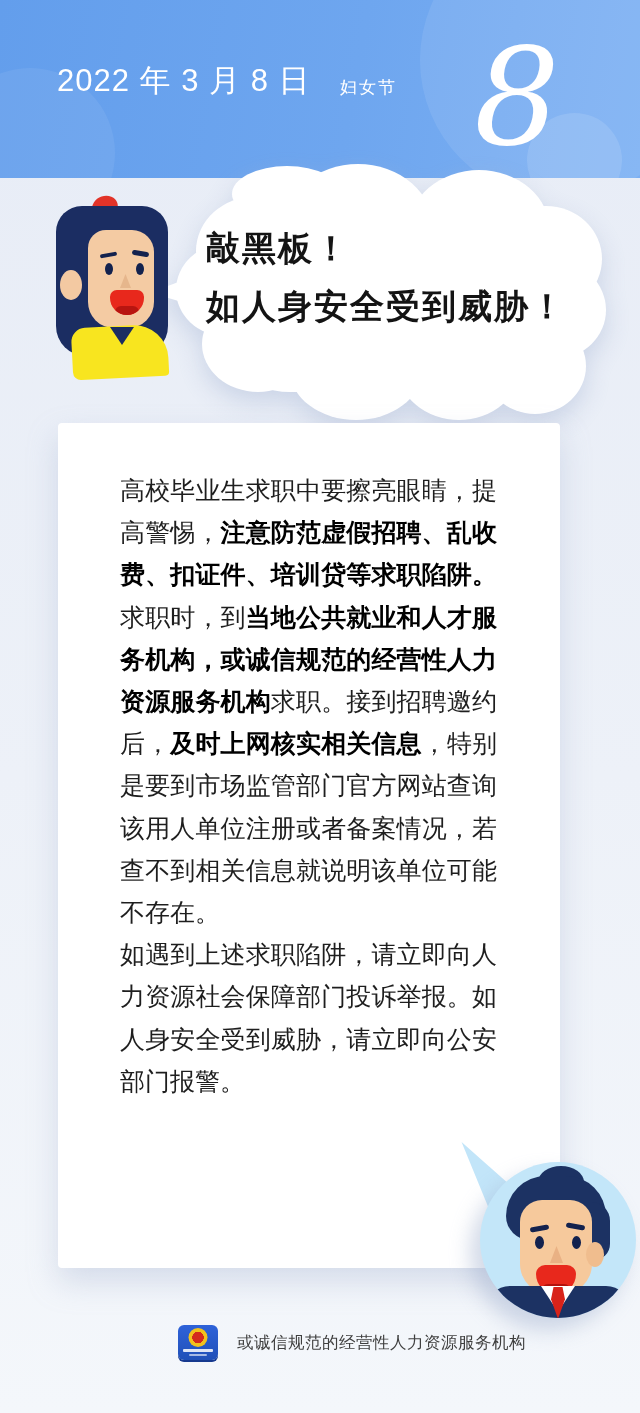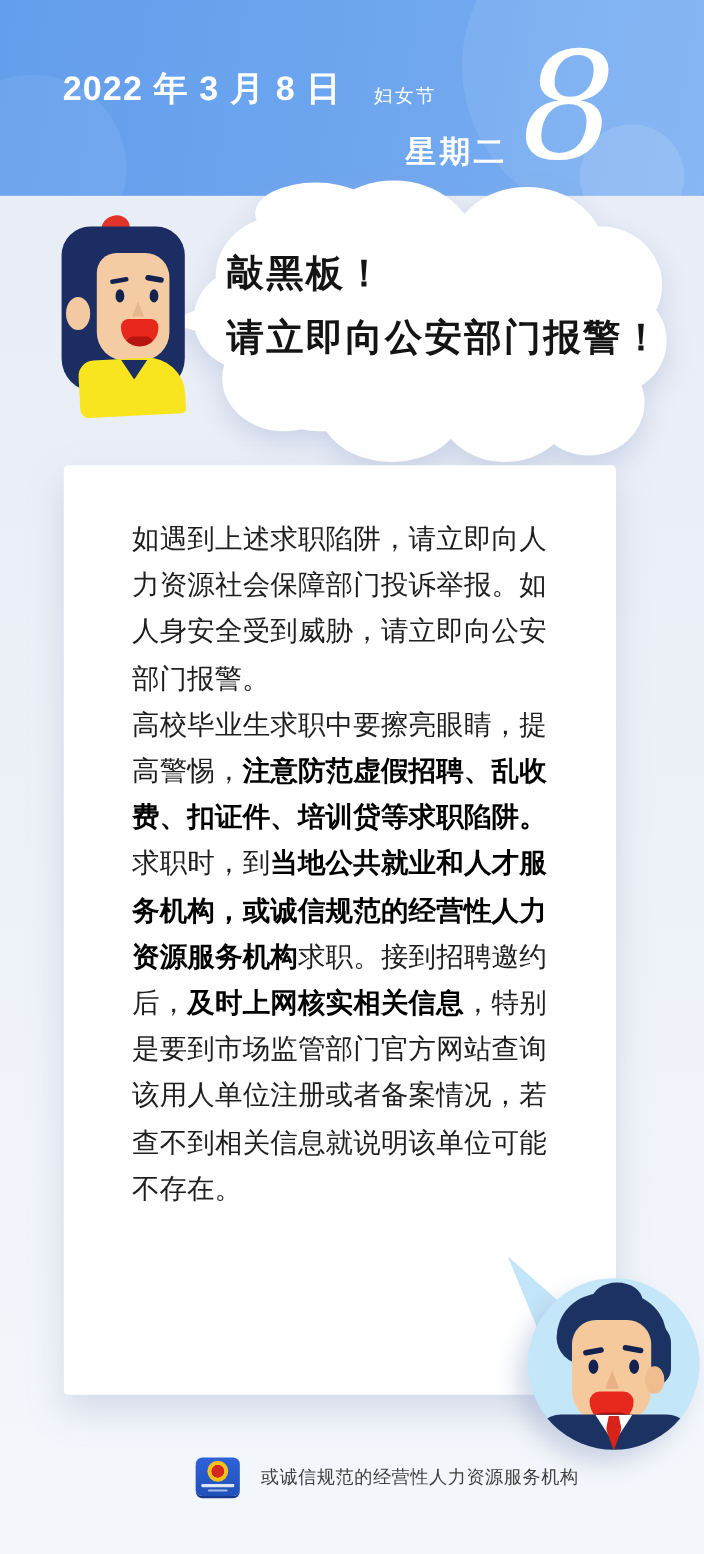--- a/index.html
+++ b/index.html
@@ -7,21 +7,21 @@
         font-family:"Liberation Sans",sans-serif;
         background:linear-gradient(180deg,#e7ecf6 0%,#edf1f8 55%,#f4f7fb 100%);}
 
   
   .header{position:absolute;left:0;top:0;width:640px;height:178px;overflow:hidden;
           background:linear-gradient(100deg,#639eec 0%,#6ea6ef 55%,#7cb0f3 100%);}
   .bokeh{position:absolute;border-radius:50%;background:rgba(255,255,255,0.09);}
   .bk1{right:-60px;top:-80px;width:280px;height:280px;}
   .bk2{left:-55px;bottom:-60px;width:170px;height:170px;background:rgba(255,255,255,0.07);}
   .bk3{right:18px;bottom:-30px;width:95px;height:95px;background:rgba(255,255,255,0.12);}
-  .hdr-date{position:absolute;left:57px;top:60px;font-size:31px;font-weight:bold;color:#ffffff;letter-spacing:1px;}
+  .hdr-date{position:absolute;left:57px;top:60px;font-size:31px;font-weight:normal;color:#ffffff;letter-spacing:1px;}
   .hdr-lunar{position:absolute;left:57px;top:110px;font-size:21px;color:rgba(255,255,255,0.95);letter-spacing:1px;}
   .hdr-festival{position:absolute;left:340px;top:76px;width:150px;text-align:left;font-size:17px;font-weight:normal;color:#fff;letter-spacing:2px;}
   .hdr-weekday{position:absolute;left:340px;top:119px;width:150px;text-align:center;font-size:28px;font-weight:bold;color:#fff;letter-spacing:3px;}
   .hdr-day{position:absolute;left:474px;top:30px;font-family:"DejaVu Serif",serif;font-style:italic;
            font-size:135px;line-height:135px;color:#ffffff;}
 
   
   .cloud{position:absolute;left:0;top:0;width:640px;height:460px;pointer-events:none;
          filter:drop-shadow(0 10px 12px rgba(165,180,210,0.45));}
   .cl{position:absolute;background:#ffffff;border-radius:50%;}
@@ -93,40 +93,39 @@
 <body>
 
 <div class="page">
 
   <div class="header">
     <div class="bokeh bk1"></div>
     <div class="bokeh bk2"></div>
     <div class="bokeh bk3"></div>
     <div class="hdr-date">2022 年 3 月 8 日</div>
     <div class="hdr-festival">妇女节</div>
-    <div class="hdr-weekday">星期二</div>
     <div class="hdr-day">8</div>
   </div>
 
   <div class="cloud">
     <div class="cl" style="left:232px;top:166px;width:110px;height:56px;"></div>
     <div class="cl" style="left:196px;top:196px;width:122px;height:110px;"></div>
     <div class="cl" style="left:282px;top:164px;width:152px;height:132px;"></div>
     <div class="cl" style="left:408px;top:170px;width:142px;height:122px;"></div>
     <div class="cl" style="left:490px;top:206px;width:112px;height:106px;"></div>
     <div class="cl" style="left:508px;top:262px;width:98px;height:96px;"></div>
     <div class="cl" style="left:484px;top:318px;width:102px;height:96px;"></div>
     <div class="cl" style="left:398px;top:316px;width:122px;height:104px;"></div>
     <div class="cl" style="left:290px;top:320px;width:132px;height:100px;"></div>
     <div class="cl" style="left:202px;top:296px;width:112px;height:96px;"></div>
     <div class="cl" style="left:176px;top:244px;width:98px;height:92px;"></div>
     <div class="cl-core"></div>
     <div class="cl-tail"></div>
     <div class="bubble-line bl1">敲黑板！</div>
-    <div class="bubble-line bl2">请立即向公安部门报警！</div>
+    <div class="bubble-line bl2">如人身安全受到威胁！</div>
   </div>
 
   <div class="girl">
     <div class="g-pony"></div>
     <div class="g-hair"></div>
     <div class="g-ear"></div>
     <div class="g-face"></div>
     <div class="g-brl"></div>
     <div class="g-brr"></div>
     <div class="g-eyl"></div>
@@ -134,22 +133,22 @@
     <div class="g-nose"></div>
     <div class="g-mouth">
         <i></i>
       </div>
     <div class="g-body"></div>
     <div class="g-collar"></div>
   </div>
 
   <div class="card">
     <div class="card-text">
+        <p><span>高校毕业生求职中要擦亮眼睛，提高警惕，</span><span class="b">注意防范虚假招聘、乱收费、扣证件、培训贷等求职陷阱。</span><span>求职时，到</span><span class="b">当地公共就业和人才服务机构，或诚信规范的经营性人力资源服务机构</span><span>求职。接到招聘邀约后，</span><span class="b">及时上网核实相关信息</span><span>，特别是要到市场监管部门官方网站查询该用人单位注册或者备案情况，若查不到相关信息就说明该单位可能不存在。</span></p>
         <p><span>如遇到上述求职陷阱，请立即向人力资源社会保障部门投诉举报。如人身安全受到威胁，请立即向公安部门报警。</span></p>
-        <p><span>高校毕业生求职中要擦亮眼睛，提高警惕，</span><span class="b">注意防范虚假招聘、乱收费、扣证件、培训贷等求职陷阱。</span><span>求职时，到</span><span class="b">当地公共就业和人才服务机构，或诚信规范的经营性人力资源服务机构</span><span>求职。接到招聘邀约后，</span><span class="b">及时上网核实相关信息</span><span>，特别是要到市场监管部门官方网站查询该用人单位注册或者备案情况，若查不到相关信息就说明该单位可能不存在。</span></p>
       </div>
   </div>
 
   <div class="adv-tail"></div>
   <div class="adv-circle">
     <div class="a-hairbump"></div>
     <div class="a-hair"></div>
     <div class="a-hairside"></div>
     <div class="a-face"></div>
     <div class="a-ear"></div>

